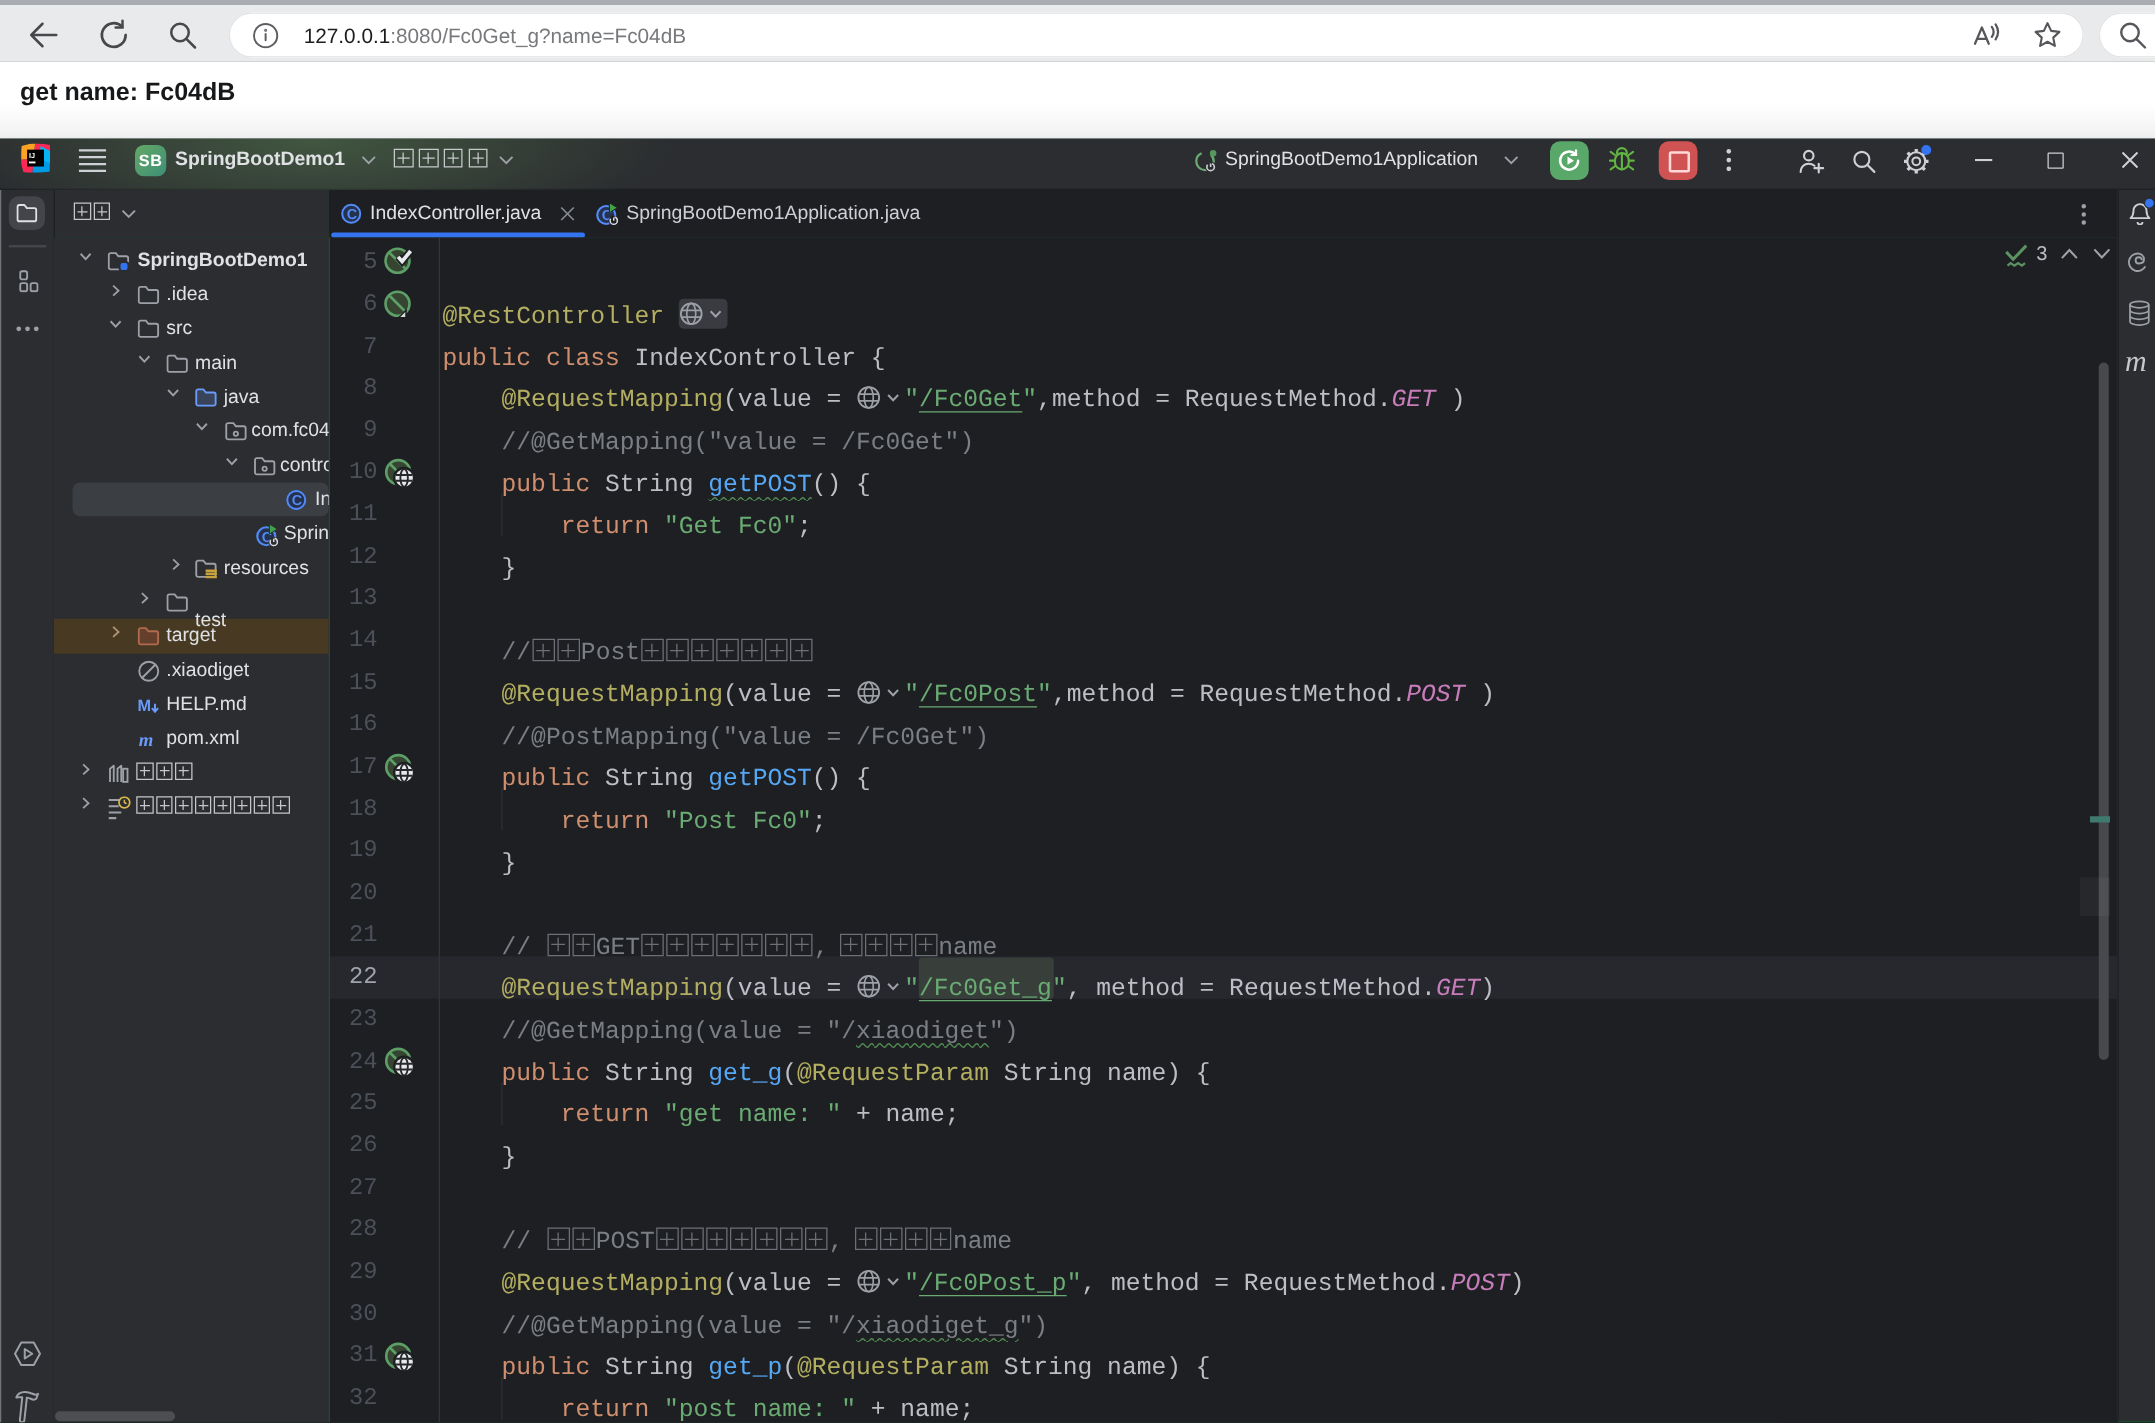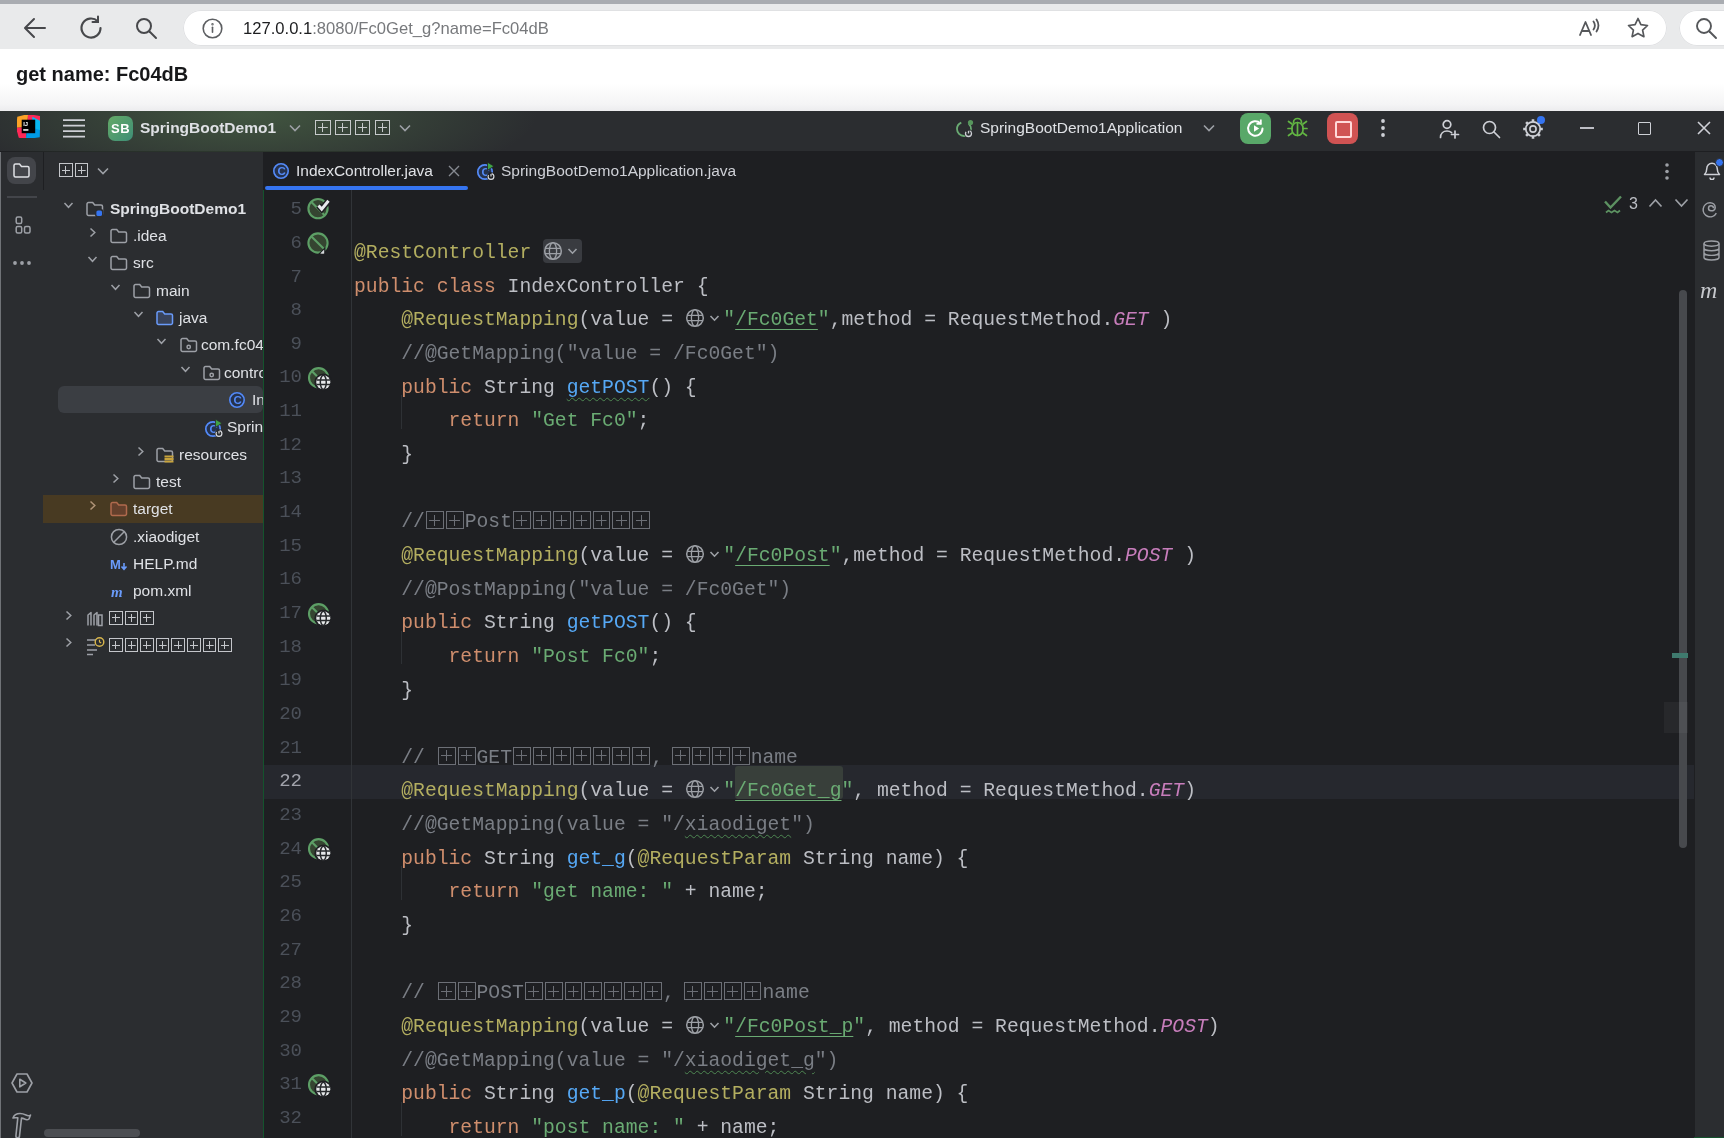--- a/index.html
+++ b/index.html
@@ -343,21 +343,21 @@
           </svg>
         <span class="abs" style="left:136px;">resources</span>
       </div>
       <div class="trow" style="left:0;top:278px;width:220px;">
         <svg style="left:67px" width="11" height="11" viewBox="0 0 11 11" fill="none" stroke="#9da0a6" stroke-width="1.5">
             <path d="M3.5 1.5l4.3 4-4.3 4"></path>
           </svg>
         <svg style="left:90px" width="18" height="18" viewBox="0 0 18 18" fill="none" stroke="#9da0a6" stroke-width="1.5">
             <path d="M1 4a1.5 1.5 0 0 1 1.5-1.5h4.2l2 2.5h6.3A1.5 1.5 0 0 1 16.5 6.5V14a1.5 1.5 0 0 1-1.5 1.5H2.5A1.5 1.5 0 0 1 1 14z"></path>
           </svg>
-        <span class="abs" style="left:113px;">test</span>
+        <span class="abs" style="left:113px;margin-top:15px;">test</span>
       </div>
       <div class="trow" style="left:0;top:305.3px;width:220px;padding-left:41px;">
         <svg style="left:44px" width="11" height="11" viewBox="0 0 11 11" fill="none" stroke="#b09478" stroke-width="1.5">
             <path d="M3.5 1.5l4.3 4-4.3 4"></path>
           </svg>
         <svg style="left:67px" width="18" height="18" viewBox="0 0 18 18" fill="none" stroke="#b06a4d" stroke-width="1.5">
             <path d="M1 4a1.5 1.5 0 0 1 1.5-1.5h4.2l2 2.5h6.3A1.5 1.5 0 0 1 16.5 6.5V14a1.5 1.5 0 0 1-1.5 1.5H2.5A1.5 1.5 0 0 1 1 14z" fill="#64402c"></path>
           </svg>
         <span class="abs" style="left:90px;">target</span>
       </div>

